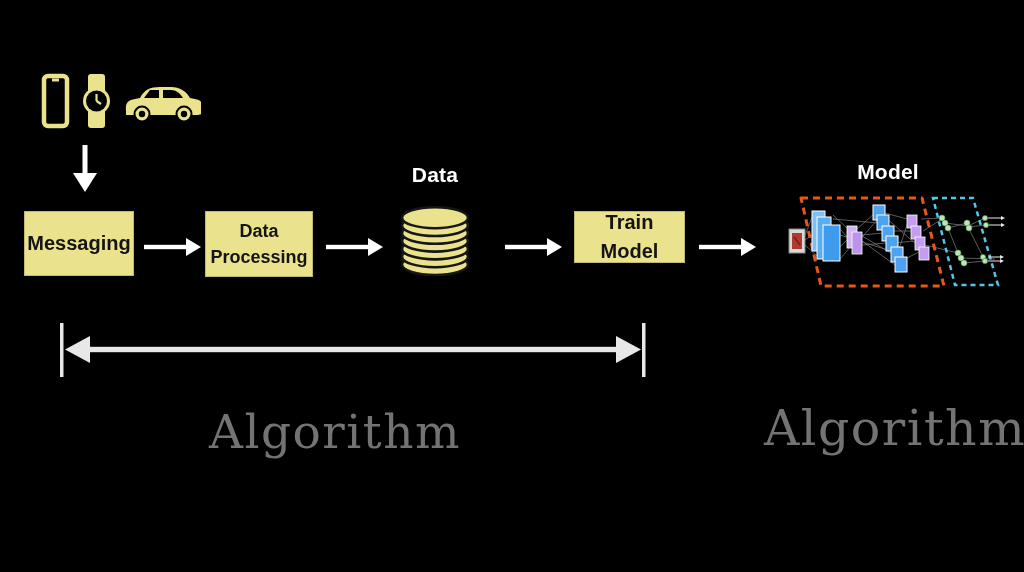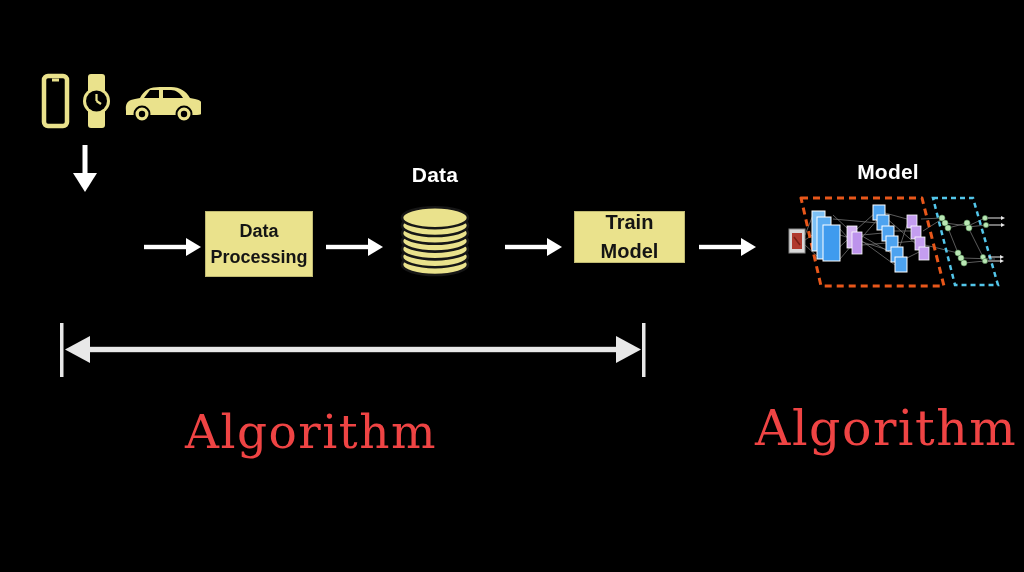--- a/index.html
+++ b/index.html
@@ -12,23 +12,23 @@
     position:absolute;background:#EAE28C;color:#141414;
     display:flex;align-items:center;justify-content:center;text-align:center;
     font-weight:bold;white-space:pre-line;line-height:1.45;
     border:1px solid rgba(0,0,0,0.18);box-sizing:border-box;
   }
   .node-label{
     position:absolute;color:#ffffff;font-weight:bold;font-size:21px;
     text-align:center;letter-spacing:0.2px;
   }
   .algorithm{
-    position:absolute;color:#ef4444;
+    position:absolute;color:#737373;
     font-family:"DejaVu Serif","Liberation Serif",serif;
-    text-align:left;letter-spacing:1.5px;
+    text-align:center;letter-spacing:1.5px;
   }
   svg{display:block;}
 </style>
 </head>
 <body>
 
 <div id="canvas">
 
   <div class="abs" style="left:41px;top:73px;">
     <svg width="160" height="56" viewBox="0 0 160 56">
@@ -58,20 +58,23 @@
     </svg>
   </div>
 
   <div class="abs" style="left:72px;top:145px;">
     <svg width="26" height="48" viewBox="0 0 26 48">
       <rect x="10.5" y="0" width="5" height="30" fill="#FFFFFF"></rect>
       <polygon points="1,28 25,28 13,47" fill="#FFFFFF"></polygon>
     </svg>
   </div>
 
+  <div class="box" style="left:24px;top:211px;width:110px;height:65px;font-size:20px;">
+    <span>Messaging</span>
+  </div>
 
   <div class="abs" style="left:144px;top:236px;">
     <svg width="58" height="22" viewBox="0 0 58 22">
       <rect x="0" y="8.8" width="43" height="4.4" fill="#FFFFFF"></rect>
       <polygon points="42,2 57,11 42,20" fill="#FFFFFF"></polygon>
     </svg>
   </div>
 
   <div class="box" style="left:205px;top:211px;width:108px;height:66px;font-size:18px;">
     <span>Data

